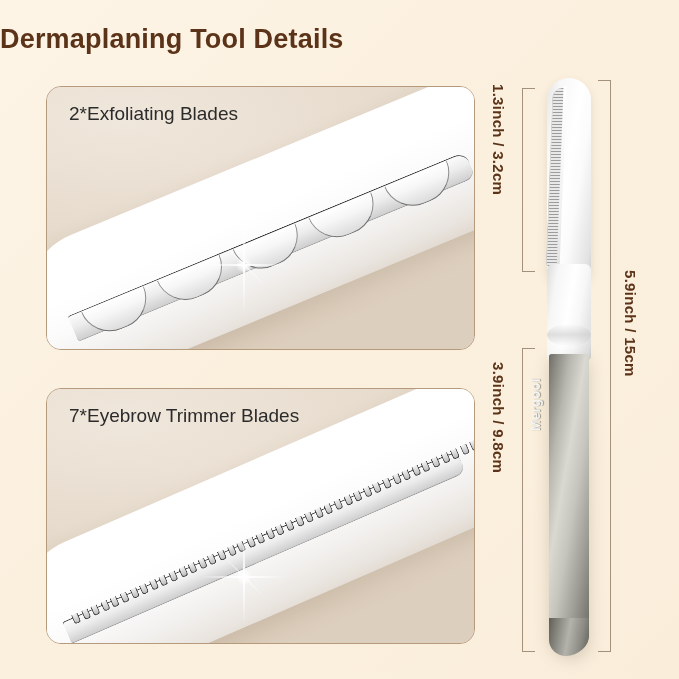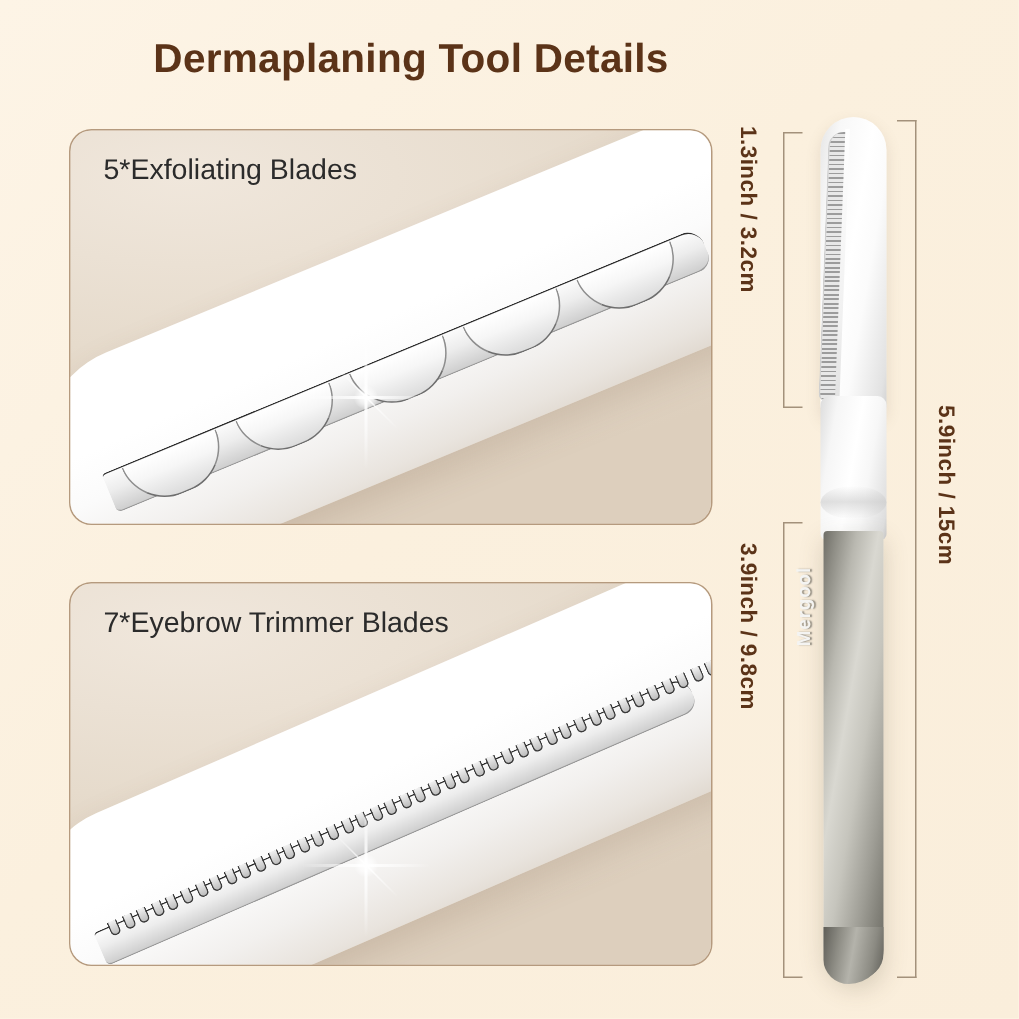--- a/index.html
+++ b/index.html
@@ -20,21 +20,21 @@
     background: linear-gradient(135deg, #fdf4e6 0%, #fbf0de 45%, #faeedb 100%);
     overflow: hidden;
   }
 
   
   .title {
     position: absolute;
     top: 24px;
     left: 0;
     width: 548px;
-    text-align: center;
+    text-align: left;
     font-size: 27px;
     font-weight: bold;
     color: #5b3318;
     letter-spacing: 0.2px;
     font-family: "Liberation Sans", sans-serif;
   }
 
   
   .card {
     position: absolute;
@@ -332,21 +332,21 @@
       <div class="scallop"></div>
       <div class="scallop"></div>
       <div class="scallop"></div>
       <div class="scallop"></div>
     </div>
 
     <div class="sparkle">
       <div class="sparkle-core"></div>
     </div>
 
-    <div class="card-label">5*Exfoliating Blades</div>
+    <div class="card-label">2*Exfoliating Blades</div>
   </div>
 
   <div class="card" id="card-bottom">
     <div class="card-bg"></div>
 
     <div class="tool-body"></div>
     <div class="blade-slot"></div>
 
     <div class="teeth">
       <div class="tooth"></div>

